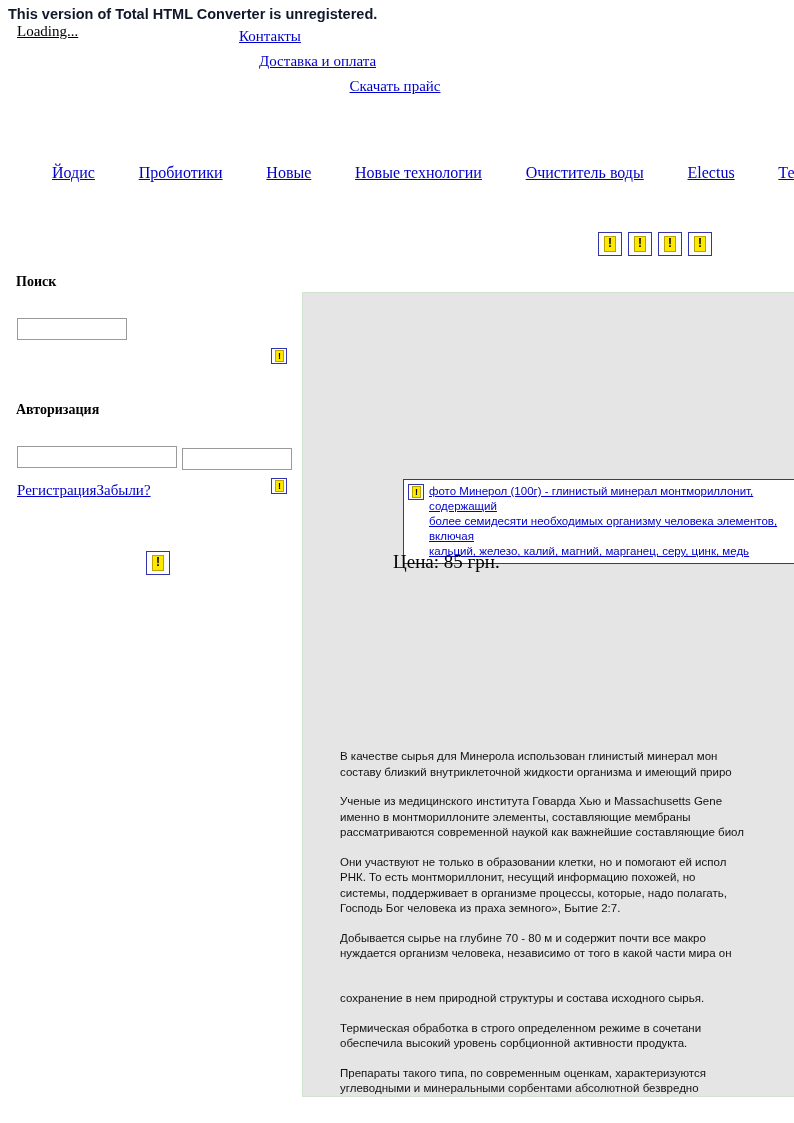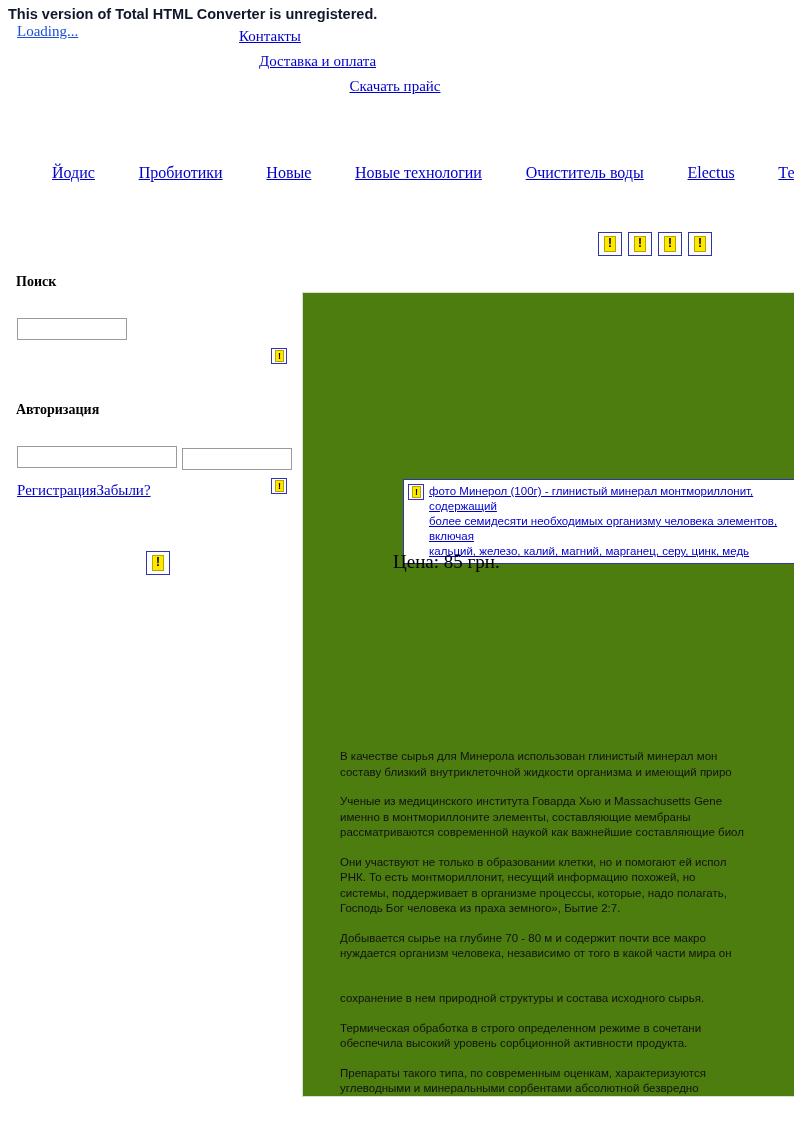--- a/index.html
+++ b/index.html
@@ -27,21 +27,21 @@
     color: #0f172a;
     white-space: nowrap;
   }
 
   .loading {
     position: absolute;
     left: 17px;
     top: 23px;
     font-family: "Liberation Serif", serif;
     font-size: 15px;
-    color: #1d4ed8;
+    color: #000000;
     text-decoration: underline;
   }
 
   .toplinks {
     position: absolute;
     left: 0;
     top: 24px;
     width: 520px;
     text-align: center;
   }
@@ -162,21 +162,21 @@
     text-decoration: underline;
     font-size: 15px;
   }
 
   .content-panel {
     position: absolute;
     left: 302px;
     top: 292px;
     width: 492px;
     height: 805px;
-    background: #4d7c0f;
+    background: #e5e5e5;
     border: 1px solid #cfe3cf;
     border-right: none;
     box-sizing: border-box;
     overflow: hidden;
     padding-left: 8px;
   }
 
   .product-box {
     position: absolute;
     left: 100px;

